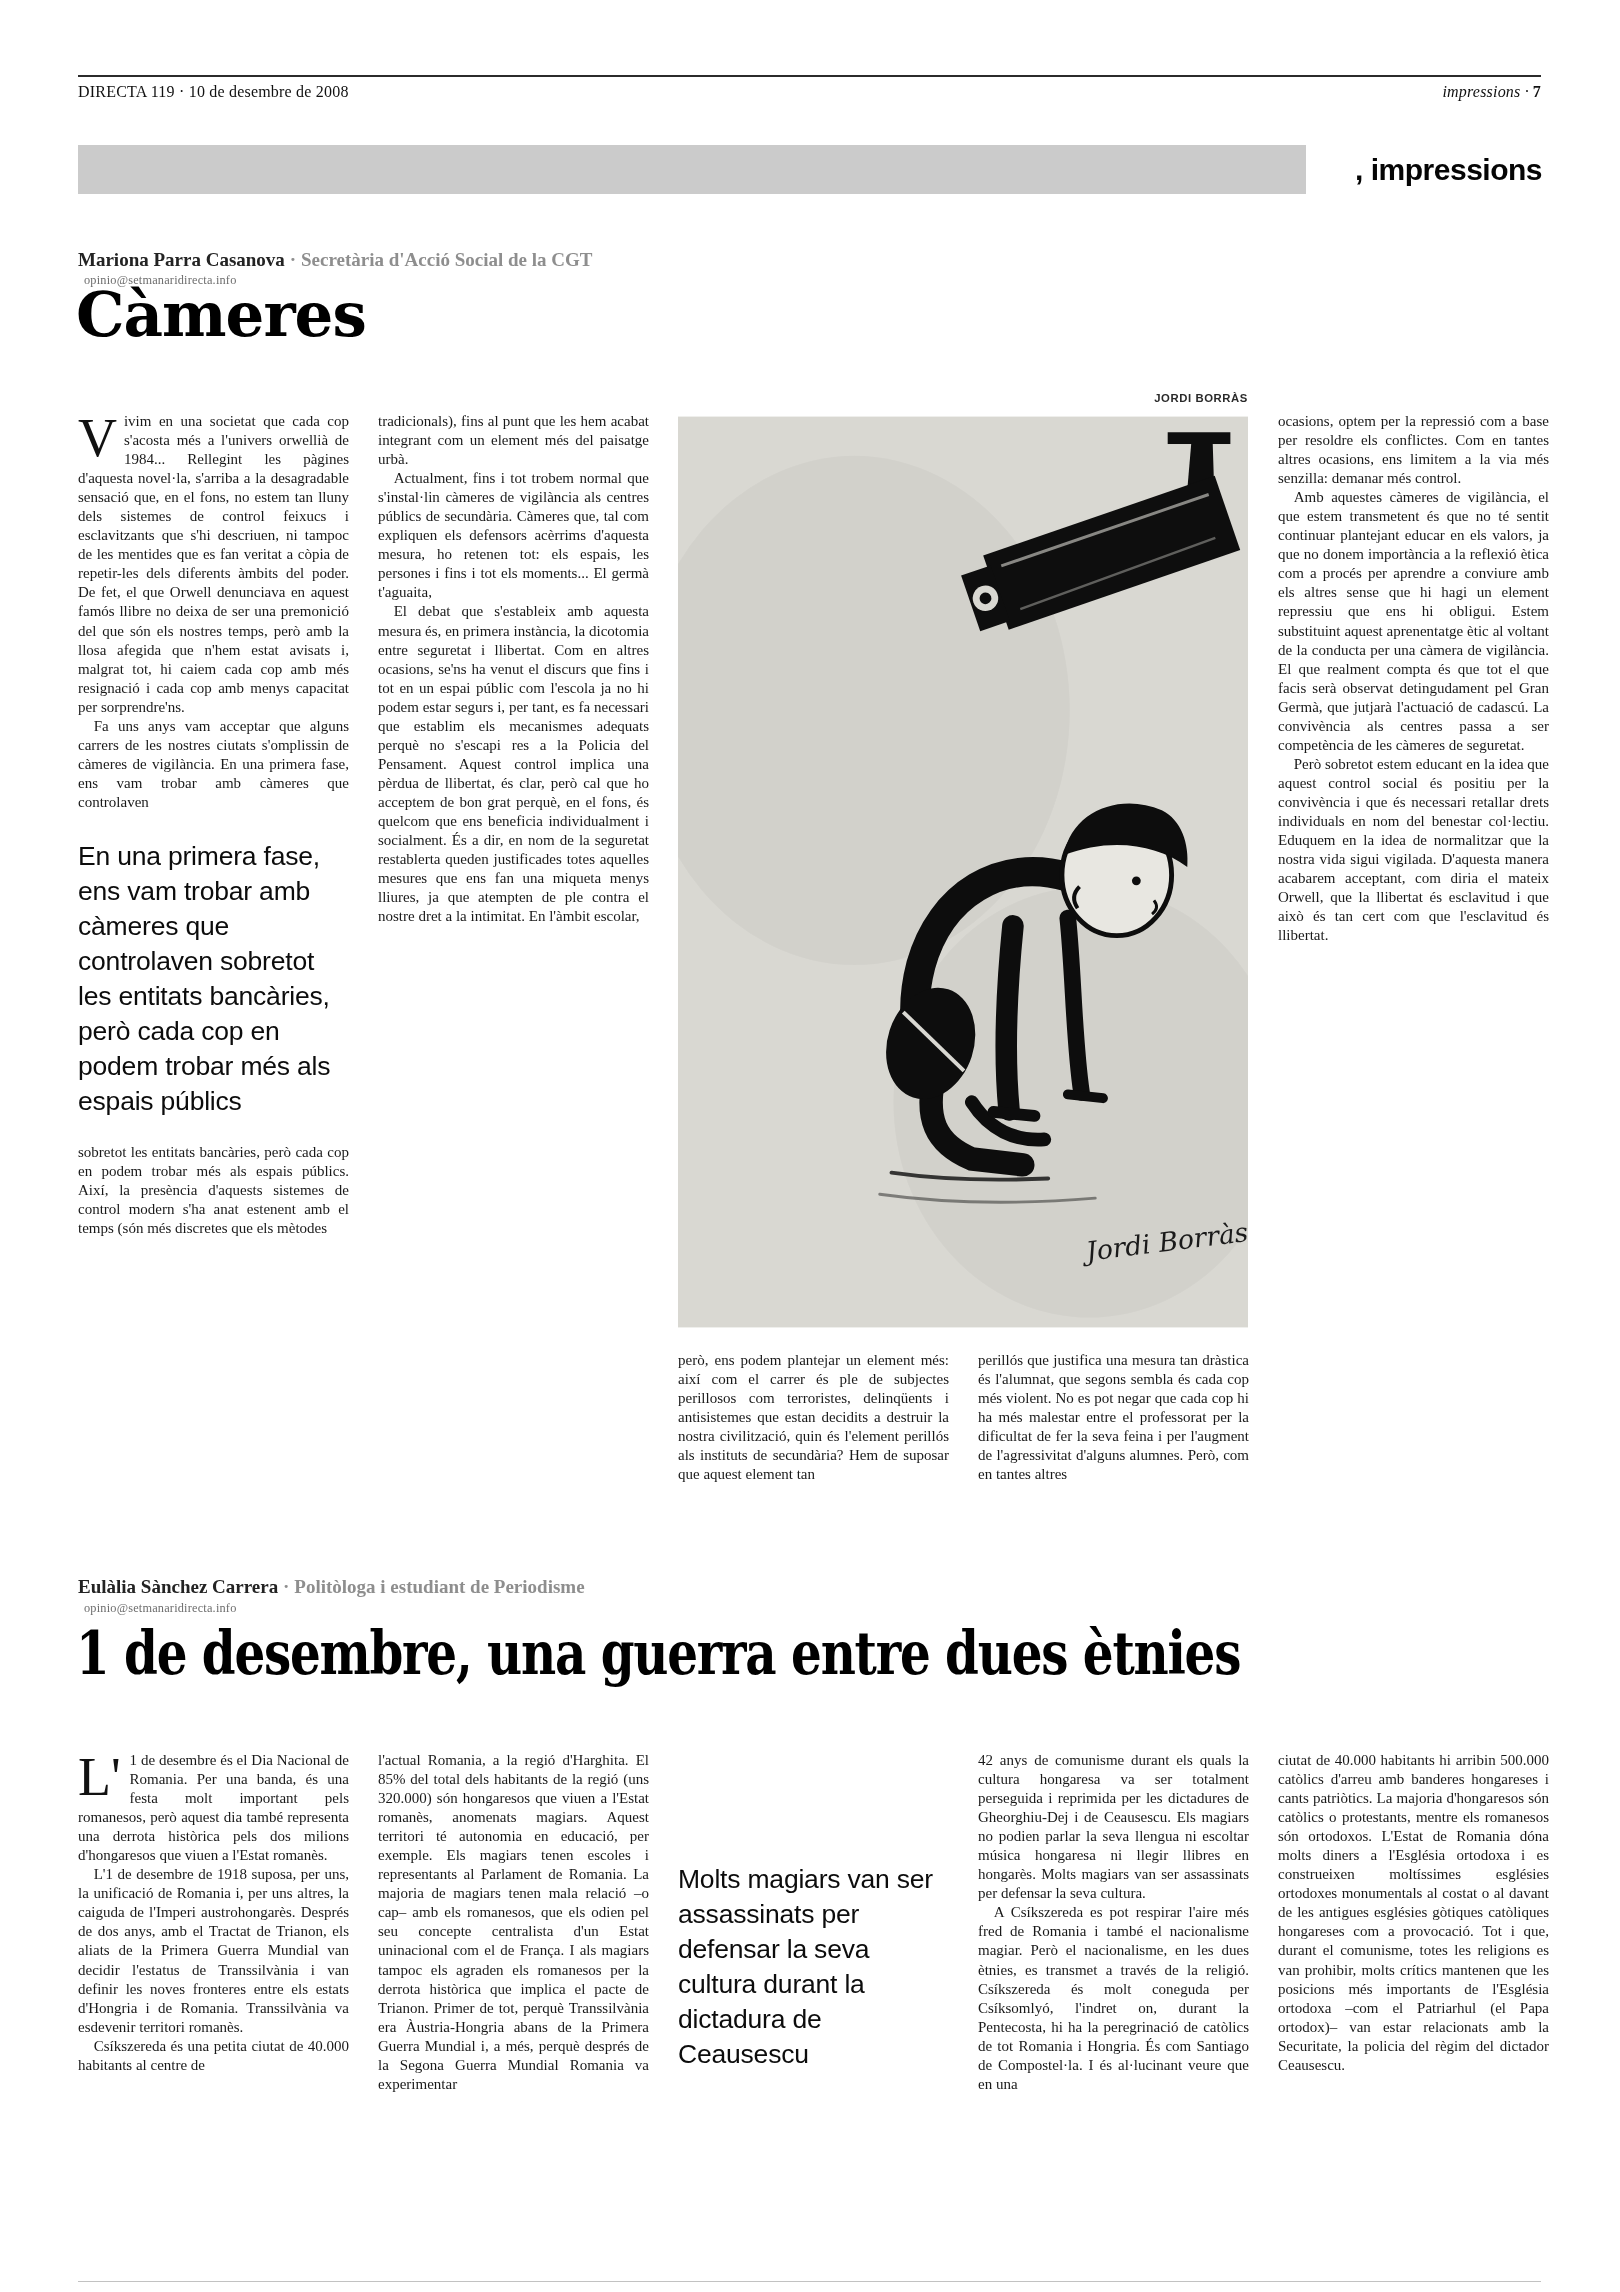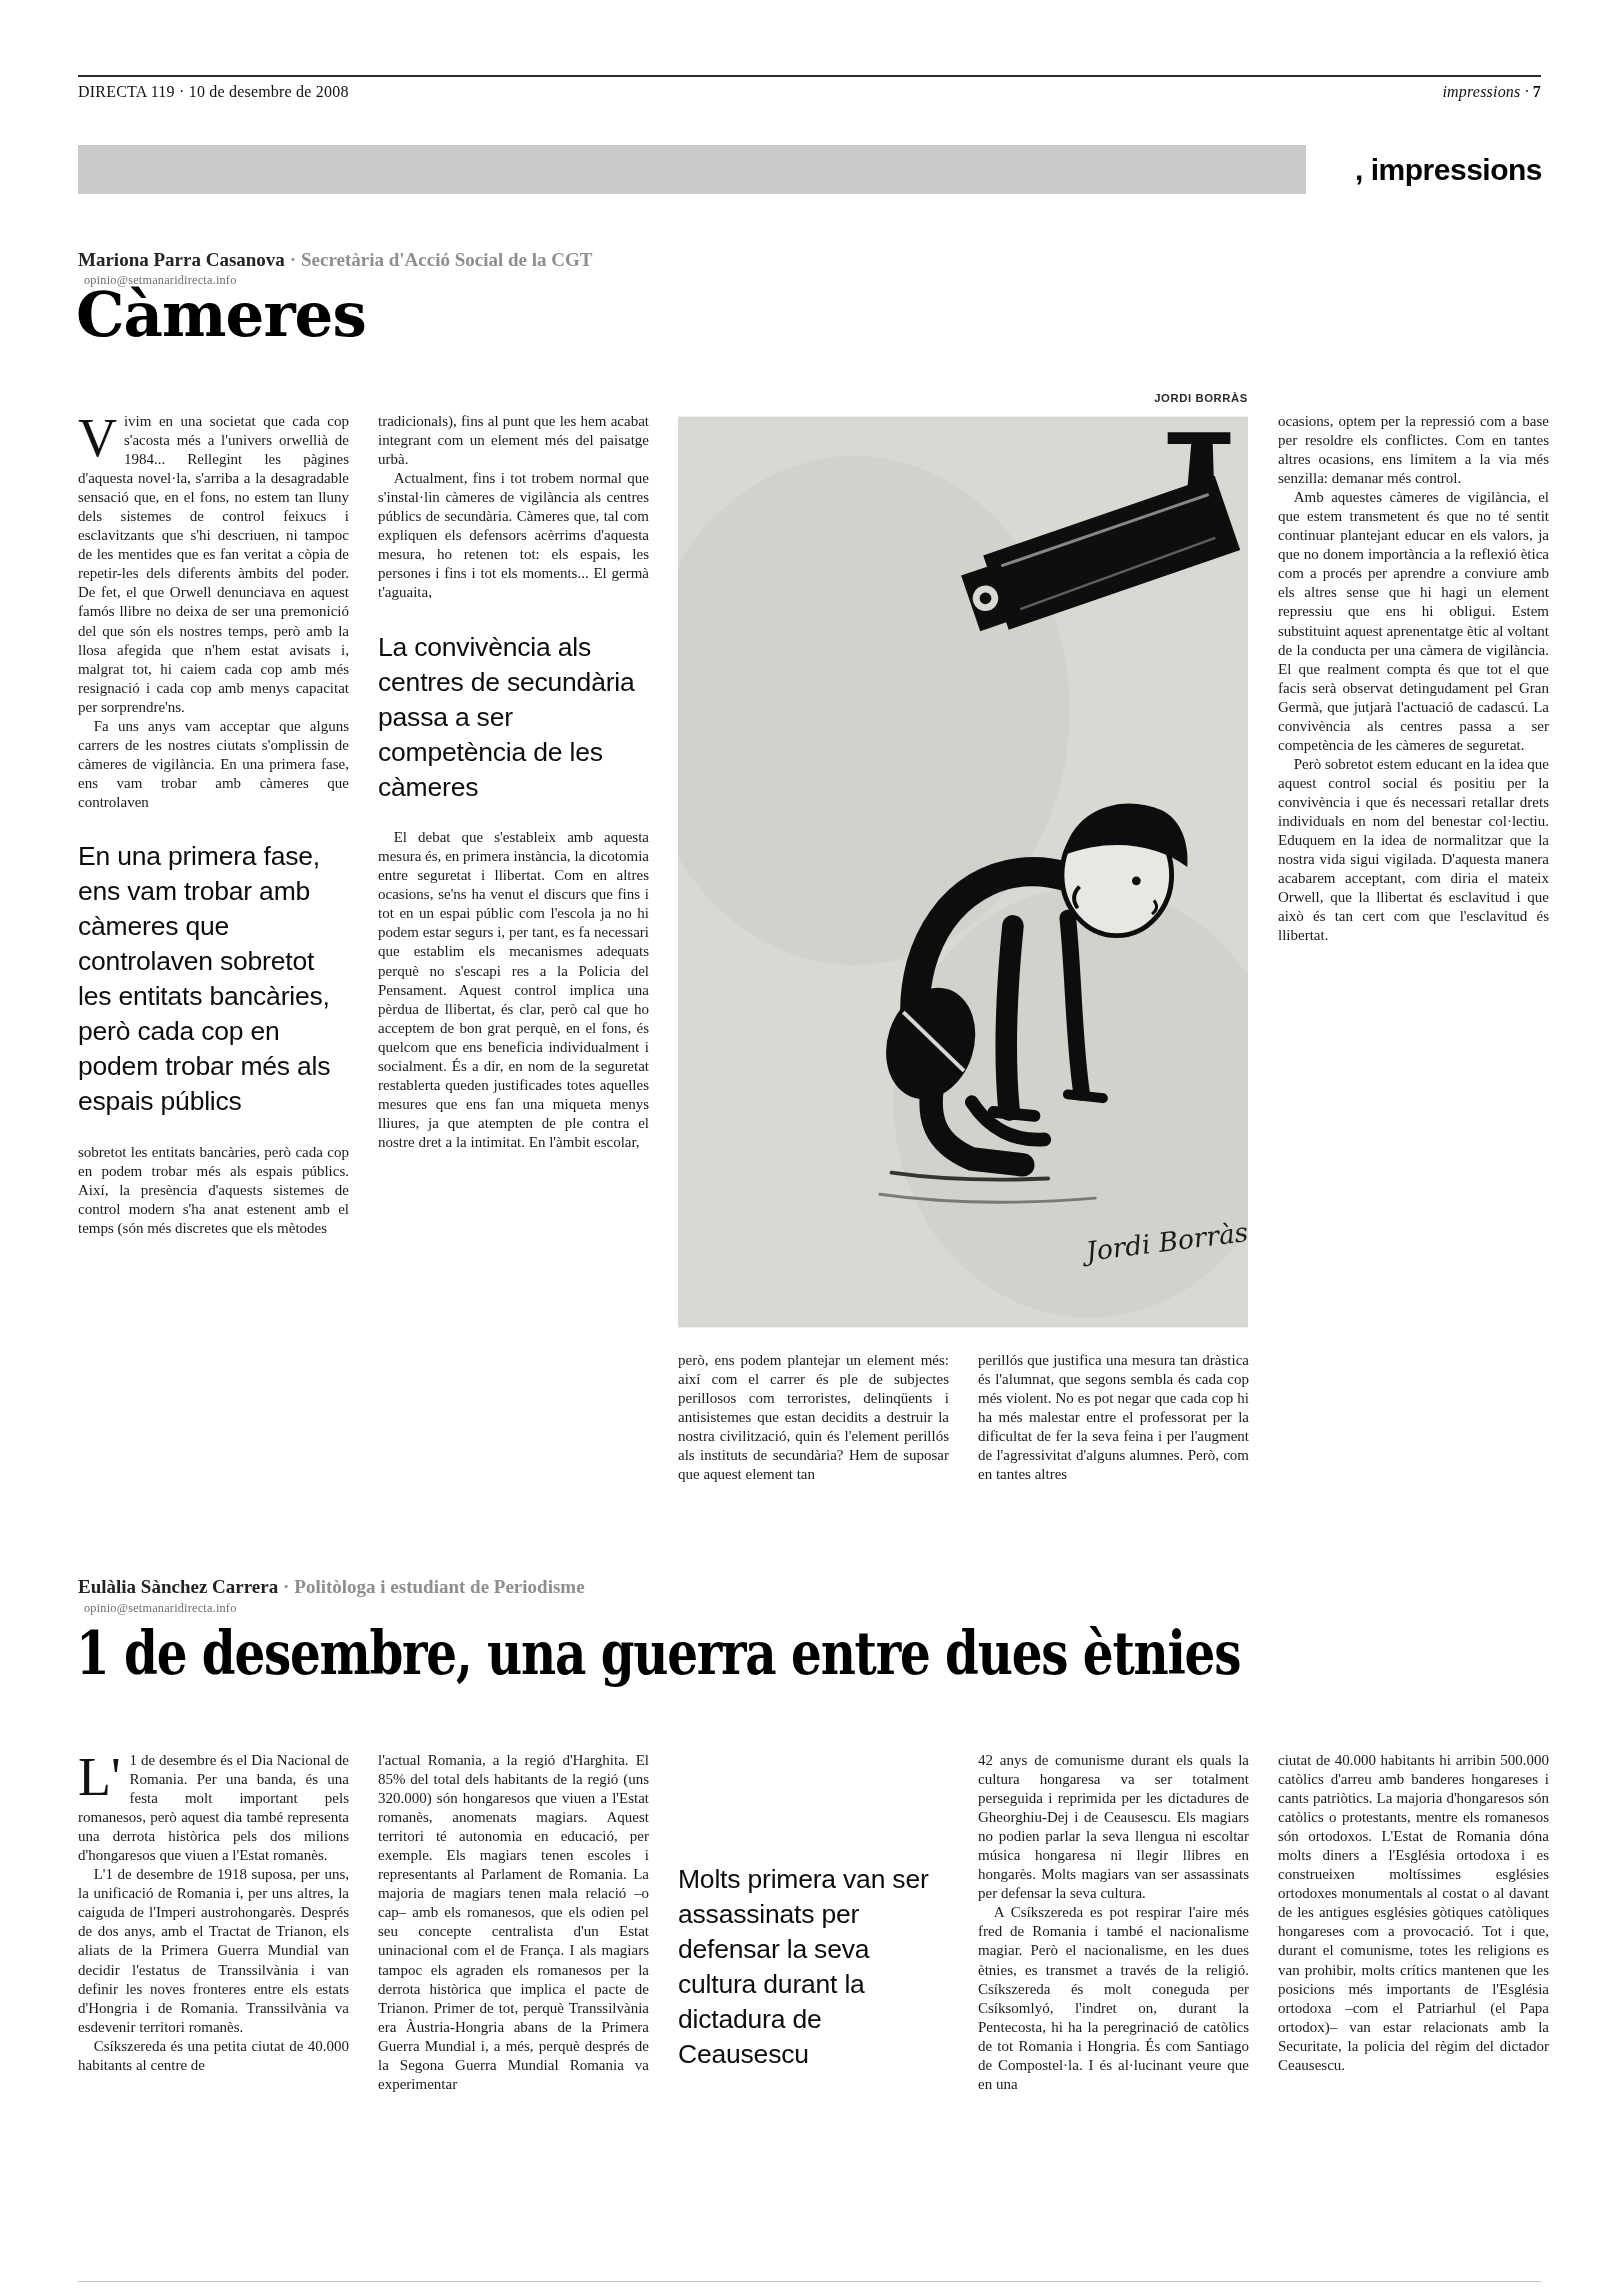--- a/index.html
+++ b/index.html
@@ -91,21 +91,20 @@
   <div class="bodycol a1-c1">
     <p><span class="dropcap">V</span><span>ivim en una societat que cada cop s'acosta més a l'univers orwellià de 1984... Rellegint les pàgines d'aquesta novel·la, s'arriba a la desagradable sensació que, en el fons, no estem tan lluny dels sistemes de control feixucs i esclavitzants que s'hi descriuen, ni tampoc de les mentides que es fan veritat a còpia de repetir-les dels diferents àmbits del poder. De fet, el que Orwell denunciava en aquest famós llibre no deixa de ser una premonició del que són els nostres temps, però amb la llosa afegida que n'hem estat avisats i, malgrat tot, hi caiem cada cop amb més resignació i cada cop amb menys capacitat per sorprendre'ns.</span></p>
     <p class="indent">Fa uns anys vam acceptar que alguns carrers de les nostres ciutats s'omplissin de càmeres de vigilància. En una primera fase, ens vam trobar amb càmeres que controlaven</p>
     <div class="pullquote">En una primera fase, ens vam trobar amb càmeres que controlaven sobretot les entitats bancàries, però cada cop en podem trobar més als espais públics</div>
     <p>sobretot les entitats bancàries, però cada cop en podem trobar més als espais públics. Així, la presència d'aquests sistemes de control modern s'ha anat estenent amb el temps (són més discretes que els mètodes</p>
   </div>
 
   <div class="bodycol a1-c2">
     <p>tradicionals), fins al punt que les hem acabat integrant com un element més del paisatge urbà.</p>
     <p class="indent">Actualment, fins i tot trobem normal que s'instal·lin càmeres de vigilància als centres públics de secundària. Càmeres que, tal com expliquen els defensors acèrrims d'aquesta mesura, ho retenen tot: els espais, les persones i fins i tot els moments... El germà t'aguaita,</p>
-    <div class="pullquote">La convivència als centres de secundària passa a ser competència de les càmeres</div>
     <p class="indent">El debat que s'estableix amb aquesta mesura és, en primera instància, la dicotomia entre seguretat i llibertat. Com en altres ocasions, se'ns ha venut el discurs que fins i tot en un espai públic com l'escola ja no hi podem estar segurs i, per tant, es fa necessari que establim els mecanismes adequats perquè no s'escapi res a la Policia del Pensament. Aquest control implica una pèrdua de llibertat, és clar, però cal que ho acceptem de bon grat perquè, en el fons, és quelcom que ens beneficia individualment i socialment. És a dir, en nom de la seguretat restablerta queden justificades totes aquelles mesures que ens fan una miqueta menys lliures, ja que atempten de ple contra el nostre dret a la intimitat. En l'àmbit escolar,</p>
   </div>
 
   <div class="img-credit">JORDI BORRÀS</div>
   <div class="illustration">
     <svg viewBox="0 0 582 930" xmlns="http://www.w3.org/2000/svg">
       <rect x="0" y="0" width="582" height="930" fill="#d9d8d2"></rect>
       <ellipse cx="180" cy="300" rx="220" ry="260" fill="#000" opacity="0.03"></ellipse>
       <ellipse cx="420" cy="700" rx="200" ry="220" fill="#000" opacity="0.03"></ellipse>
 
@@ -172,21 +171,21 @@
   <div class="bodycol a2-c1">
     <p><span class="dropcap dropcap-wide">L'</span><span>1 de desembre és el Dia Nacional de Romania. Per una banda, és una festa molt important pels romanesos, però aquest dia també representa una derrota històrica pels dos milions d'hongaresos que viuen a l'Estat romanès.</span></p>
     <p class="indent">L'1 de desembre de 1918 suposa, per uns, la unificació de Romania i, per uns altres, la caiguda de l'Imperi austrohongarès. Després de dos anys, amb el Tractat de Trianon, els aliats de la Primera Guerra Mundial van decidir l'estatus de Transsilvània i van definir les noves fronteres entre els estats d'Hongria i de Romania. Transsilvània va esdevenir territori romanès.</p>
     <p class="indent">Csíkszereda és una petita ciutat de 40.000 habitants al centre de</p>
   </div>
 
   <div class="bodycol a2-c2">
     <p>l'actual Romania, a la regió d'Harghita. El 85% del total dels habitants de la regió (uns 320.000) són hongaresos que viuen a l'Estat romanès, anomenats magiars. Aquest territori té autonomia en educació, per exemple. Els magiars tenen escoles i representants al Parlament de Romania. La majoria de magiars tenen mala relació –o cap– amb els romanesos, que els odien pel seu concepte centralista d'un Estat uninacional com el de França. I als magiars tampoc els agraden els romanesos per la derrota històrica que implica el pacte de Trianon. Primer de tot, perquè Transsilvània era Àustria-Hongria abans de la Primera Guerra Mundial i, a més, perquè després de la Segona Guerra Mundial Romania va experimentar</p>
   </div>
 
-  <div class="pullquote pullquote-solo">Molts primera van ser assassinats per defensar la seva cultura durant la dictadura de Ceausescu</div>
+  <div class="pullquote pullquote-solo">Molts magiars van ser assassinats per defensar la seva cultura durant la dictadura de Ceausescu</div>
 
   <div class="bodycol a2-c4">
     <p>42 anys de comunisme durant els quals la cultura hongaresa va ser totalment perseguida i reprimida per les dictadures de Gheorghiu-Dej i de Ceausescu. Els magiars no podien parlar la seva llengua ni escoltar música hongaresa ni llegir llibres en hongarès. Molts magiars van ser assassinats per defensar la seva cultura.</p>
     <p class="indent">A Csíkszereda es pot respirar l'aire més fred de Romania i també el nacionalisme magiar. Però el nacionalisme, en les dues ètnies, es transmet a través de la religió. Csíkszereda és molt coneguda per Csíksomlyó, l'indret on, durant la Pentecosta, hi ha la peregrinació de catòlics de tot Romania i Hongria. És com Santiago de Compostel·la. I és al·lucinant veure que en una</p>
   </div>
 
   <div class="bodycol a2-c5">
     <p>ciutat de 40.000 habitants hi arribin 500.000 catòlics d'arreu amb banderes hongareses i cants patriòtics. La majoria d'hongaresos són catòlics o protestants, mentre els romanesos són ortodoxos. L'Estat de Romania dóna molts diners a l'Església ortodoxa i es construeixen moltíssimes esglésies ortodoxes monumentals al costat o al davant de les antigues esglésies gòtiques catòliques hongareses com a provocació. Tot i que, durant el comunisme, totes les religions es van prohibir, molts crítics mantenen que les posicions més importants de l'Església ortodoxa –com el Patriarhul (el Papa ortodox)– van estar relacionats amb la Securitate, la policia del règim del dictador Ceausescu.</p>
   </div>
 

